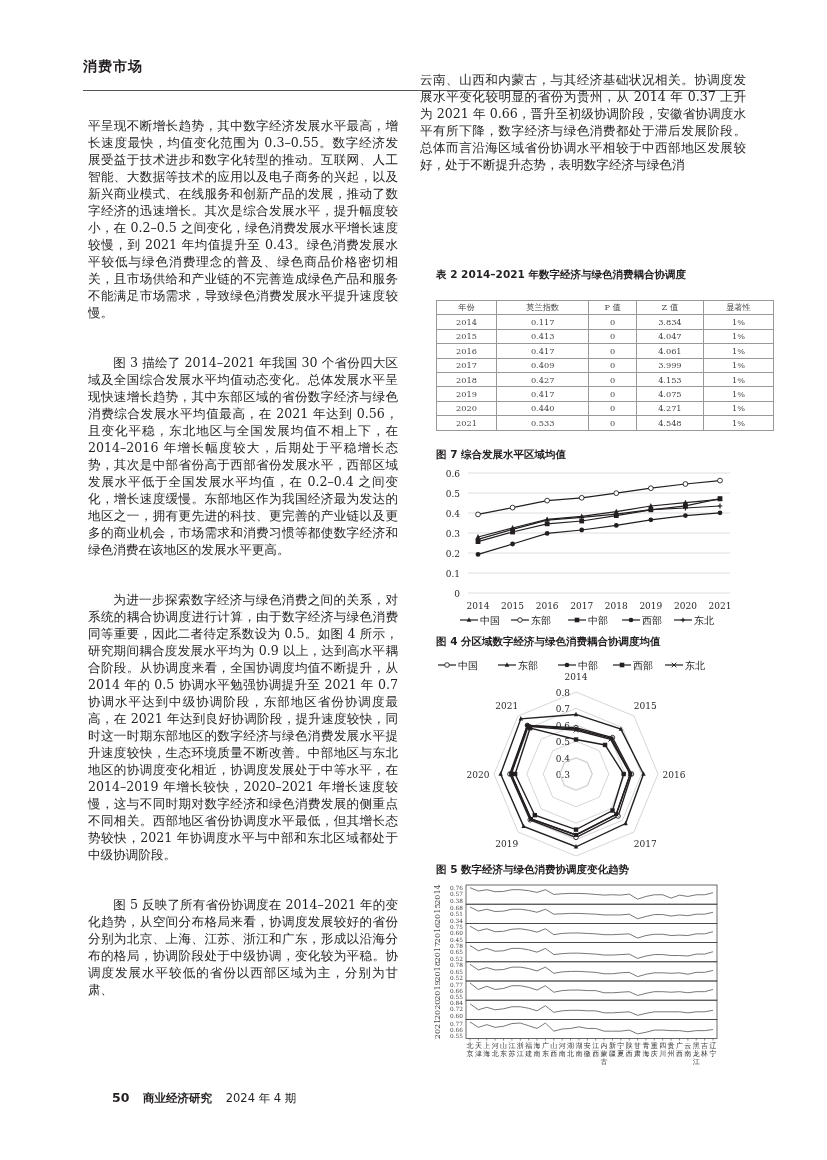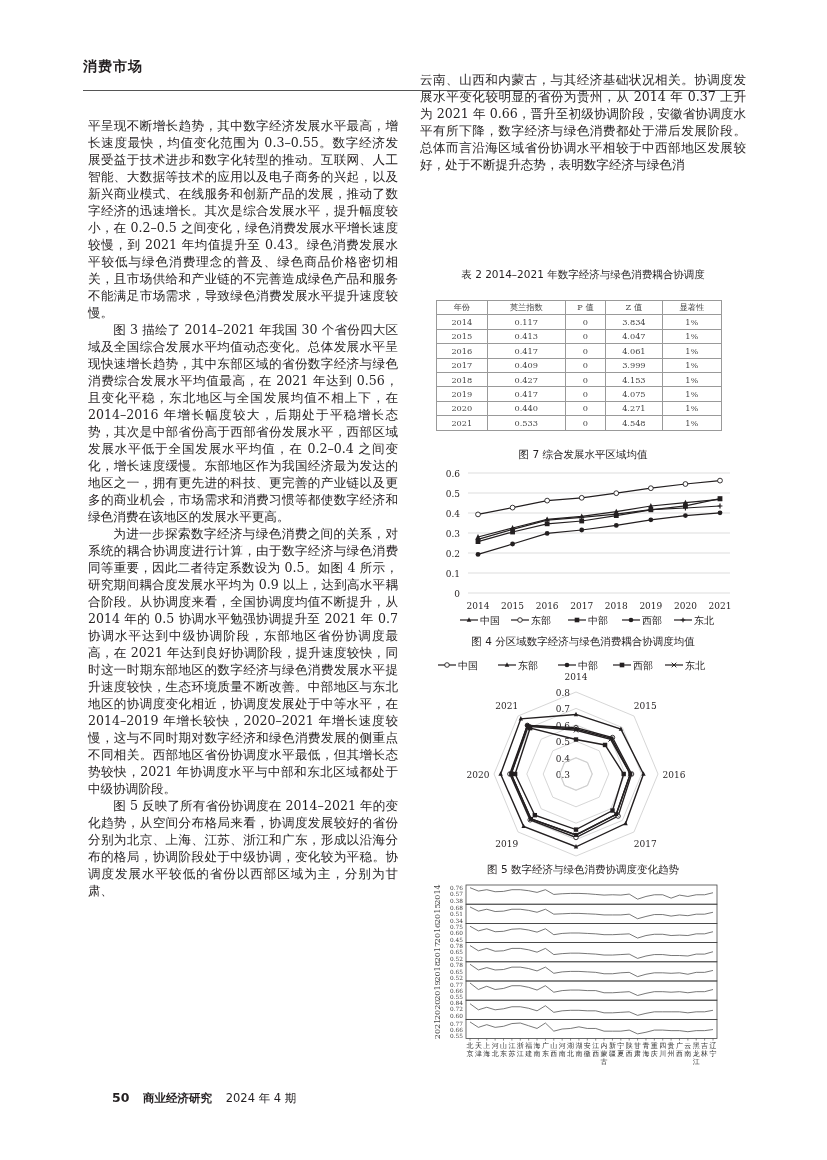--- a/index.html
+++ b/index.html
@@ -1,26 +1,26 @@
 <!DOCTYPE html>
 <html><head>
 <meta charset="utf-8">
 <style>
   html,body{margin:0;padding:0;background:#fff;}
   body{width:827px;height:1160px;position:relative;overflow:hidden;font-family:"DejaVu Serif","Liberation Serif",serif;color:#231f20;}
   .hdr{position:absolute;left:83px;top:58px;font-family:"DejaVu Sans","Liberation Sans",sans-serif;font-weight:bold;font-size:14px;letter-spacing:1px;}
   .hdr-rule{position:absolute;left:83px;top:90px;width:662px;height:0;border-top:1.5px solid #555;}
   .col{position:absolute;font-size:12.6px;line-height:17px;text-align:justify;}
   .col p{margin:0;}
-  .col p.ind{text-indent:2em;}
+  .col p.ind{text-indent:2em;margin-top:33px;}
   .col .sub{text-indent:2.5em;font-size:12.3px;}
   #left{left:88px;top:117px;width:310px;}
   #right{left:420px;top:71px;width:326px;}
-  .ttl{position:absolute;font-family:"DejaVu Sans","Liberation Sans",sans-serif;font-weight:normal;font-size:10.5px;text-align:center;width:326px;left:420px;line-height:14px;}
-  table.mt{position:absolute;left:436px;top:300px;width:286px;border-collapse:collapse;font-size:8.2px;color:#444;}
+  .ttl{position:absolute;font-family:"DejaVu Sans","Liberation Sans",sans-serif;font-weight:bold;font-size:10.5px;width:326px;left:436px;line-height:14px;}
+  table.mt{position:absolute;left:436px;top:300px;width:338px;border-collapse:collapse;font-size:8.2px;color:#444;}
   table.mt td,table.mt th{border:1px solid #999;height:13.4px;padding:0;text-align:center;font-weight:normal;}
   svg text{font-family:"DejaVu Serif","Liberation Serif",serif;}
   .footer{position:absolute;left:83px;top:1090px;font-family:"DejaVu Sans","Liberation Sans",sans-serif;font-size:11.5px;margin-left:29px;}
   .footer .pg{font-weight:bold;font-size:12.5px;margin-right:10px;}
   .footer .jn{font-weight:bold;margin-right:10px;}
 </style>
 </head>
 <body>
 
 <div class="hdr">消费市场</div>

